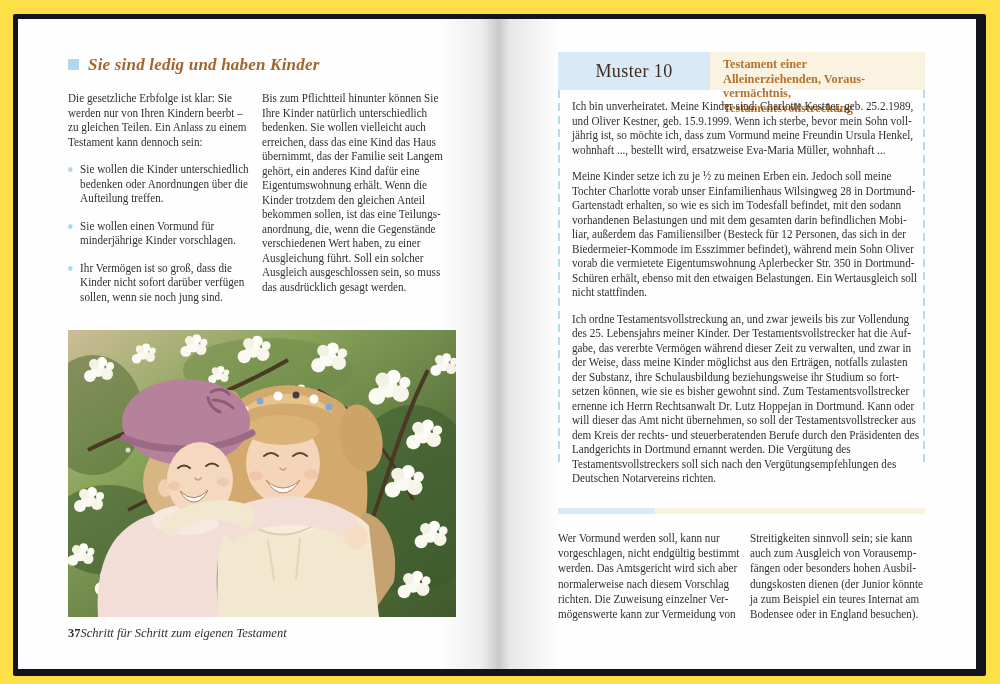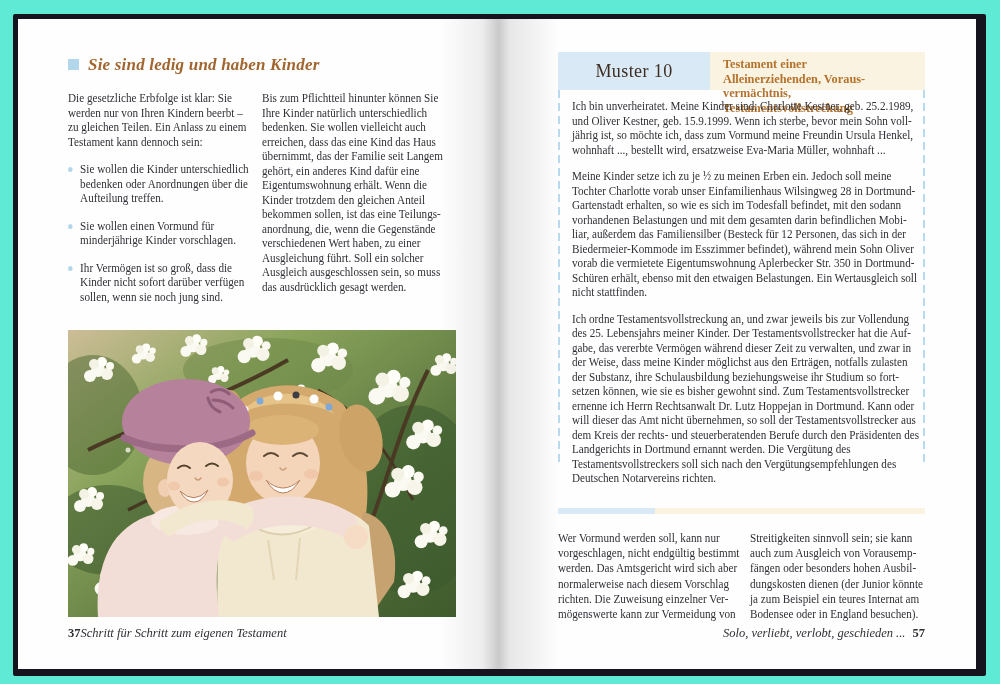--- a/index.html
+++ b/index.html
@@ -1,21 +1,21 @@
 <!DOCTYPE html>
 <html style="--frame: #15131e; --page-bg: #fefefe; --text: #2f2f36; --heading-brown: #a2652e; --title-brown: #b4722c; --label-text: #3e2d22; --label-blue: #d9eaf6; --cream: #faf3e1; --dash-blue: #b9d9ef; --accent-square: #b2d6ea;"><head>
 <meta charset="utf-8">
 <style>
   :root{
     --frame:#15131e; --page-bg:#fefefe; --text:#2f2f36;
     --heading-brown:#a2652e; --title-brown:#b4722c; --label-text:#3e2d22;
     --label-blue:#d9eaf6; --cream:#faf3e1; --dash-blue:#b9d9ef; --accent-square:#b2d6ea;
   }
   html,body{margin:0;padding:0;background:#ffffff;}
-  .canvas{position:relative;width:1000px;height:684px;background:#5eead4;overflow:hidden;
+  .canvas{position:relative;width:1000px;height:684px;background:#fde047;overflow:hidden;
           font-family:"Liberation Serif","DejaVu Serif",serif;color:var(--text);}
   .book-frame{position:absolute;left:13px;top:14px;width:973px;height:662px;
               background:var(--frame);border-radius:2px;}
   .spread{position:absolute;left:18px;top:19px;width:958px;height:650px;background:var(--page-bg);}
   .gutter-shadow{position:absolute;left:440px;top:19px;width:120px;height:650px;pointer-events:none;
     background:linear-gradient(90deg,rgba(0,0,0,0) 0%,rgba(90,90,90,0.10) 35%,rgba(80,80,80,0.30) 49%,rgba(90,90,90,0.14) 58%,rgba(0,0,0,0) 100%);}
   
   .heading-row{position:absolute;left:68px;top:55px;display:flex;align-items:flex-start;gap:9px;}
   .heading-square{width:11px;height:11px;background:var(--accent-square);margin-top:4px;flex:0 0 auto;}
   .page-heading{font-size:17px;font-style:italic;font-weight:bold;color:var(--heading-brown);
@@ -206,18 +206,15 @@
     </div>
   </div>
   <div class="box-bottom-strip">
     <span class="strip-blue"></span>
     <span class="strip-cream"></span>
   </div>
 
   <div class="rp-col1 body-text condensed">Wer Vormund werden soll, kann nur vor­geschlagen, nicht endgültig bestimmt werden. Das Amtsgericht wird sich aber normalerweise nach diesem Vorschlag richten. Die Zuweisung einzelner Ver­mögenswerte kann zur Vermeidung von</div>
   <div class="rp-col2 body-text condensed">Streitigkeiten sinnvoll sein; sie kann auch zum Ausgleich von Vorausemp­fängen oder besonders hohen Ausbil­dungskosten dienen (der Junior könnte ja zum Beispiel ein teures Internat am Bodensee oder in England besuchen).</div>
 
-  <div class="footer-right">
-    <span class="footer-title">Solo, verliebt, verlobt, geschieden ...</span><span class="footer-num">57</span>
-  </div>
 
   <div class="gutter-shadow"></div>
 </div>
 
 </body></html>

